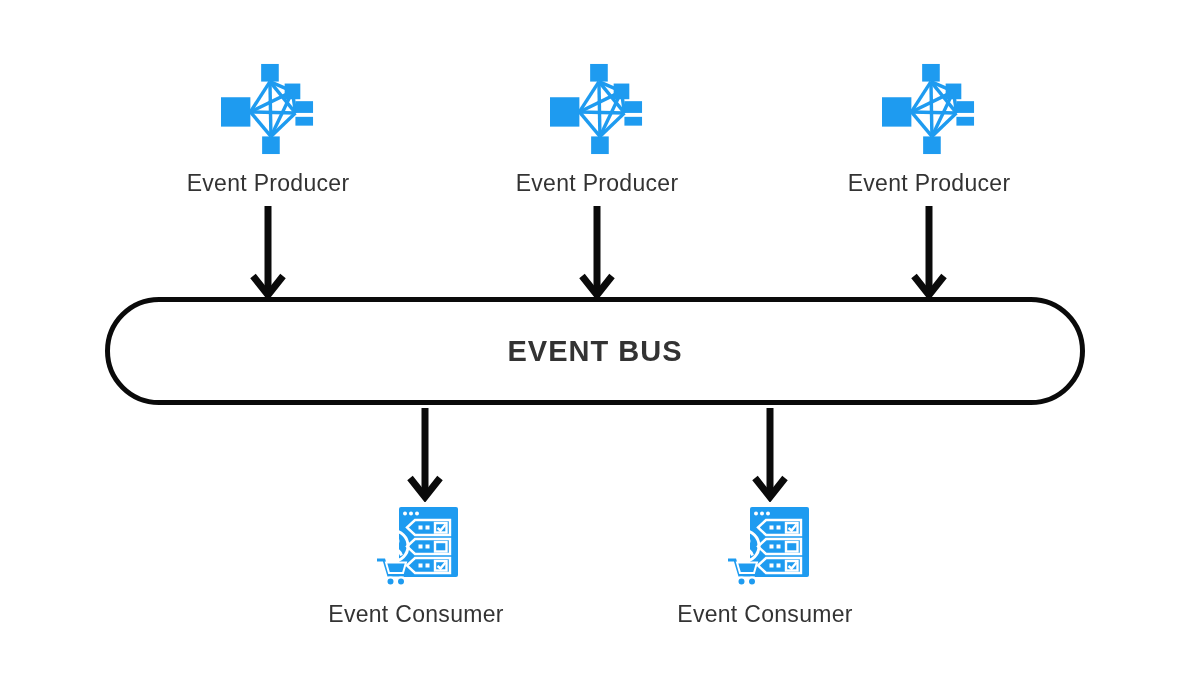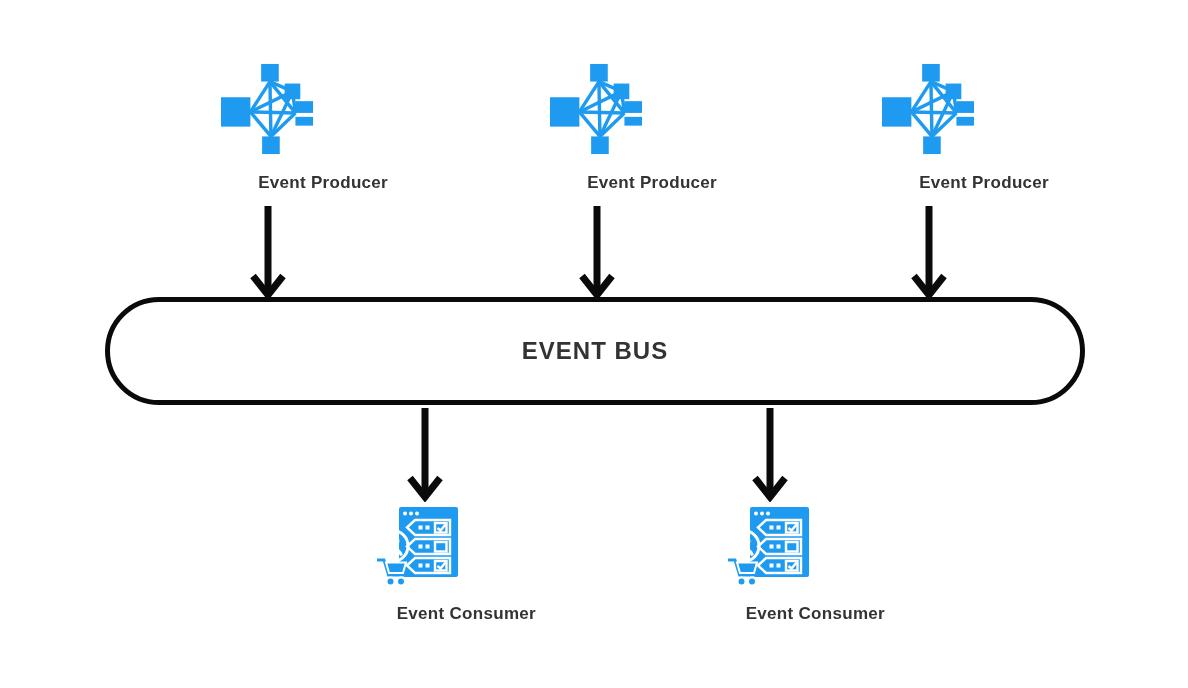--- a/index.html
+++ b/index.html
@@ -4,35 +4,35 @@
 <style>
   html,body{margin:0;padding:0;}
   body{background:#ffffff;}
   .canvas{
     position:relative;width:1188px;height:688px;
     background:var(--bg,#ffffff);
     font-family:"Liberation Sans",sans-serif;
     overflow:hidden;
   }
   .node-label{
-    position:absolute;width:240px;text-align:right;
-    font-size:17px;font-weight:bold;color:var(--text,#333333);
+    position:absolute;width:240px;text-align:center;
+    font-size:23px;font-weight:normal;color:var(--text,#333333);
     letter-spacing:0.3px;line-height:26px;
   }
   .picon{position:absolute;width:94px;height:94px;}
   .cicon{position:absolute;width:84px;height:84px;}
   .arrow{position:absolute;width:44px;height:97px;}
   .bus{
     position:absolute;left:105px;top:297px;width:980px;height:108px;
     box-sizing:border-box;border:5px solid var(--line,#0a0a0a);
     border-radius:54px;background:var(--bg,#ffffff);
     display:flex;align-items:center;justify-content:center;
   }
   .bus-label{
-    font-size:24px;font-weight:bold;color:var(--text,#333333);
+    font-size:29px;font-weight:bold;color:var(--text,#333333);
     letter-spacing:1px;
   }
   
   .f{fill:var(--blue,#1E9BF0);}
   .ln{stroke:var(--blue,#1E9BF0);stroke-width:3.5;stroke-linecap:butt;}
   .wf{fill:var(--bg,#ffffff);}
   .ws{stroke:var(--bg,#ffffff);fill:none;}
   .ak{stroke:var(--line,#0a0a0a);stroke-width:7;fill:none;}
 </style>
 </head>

